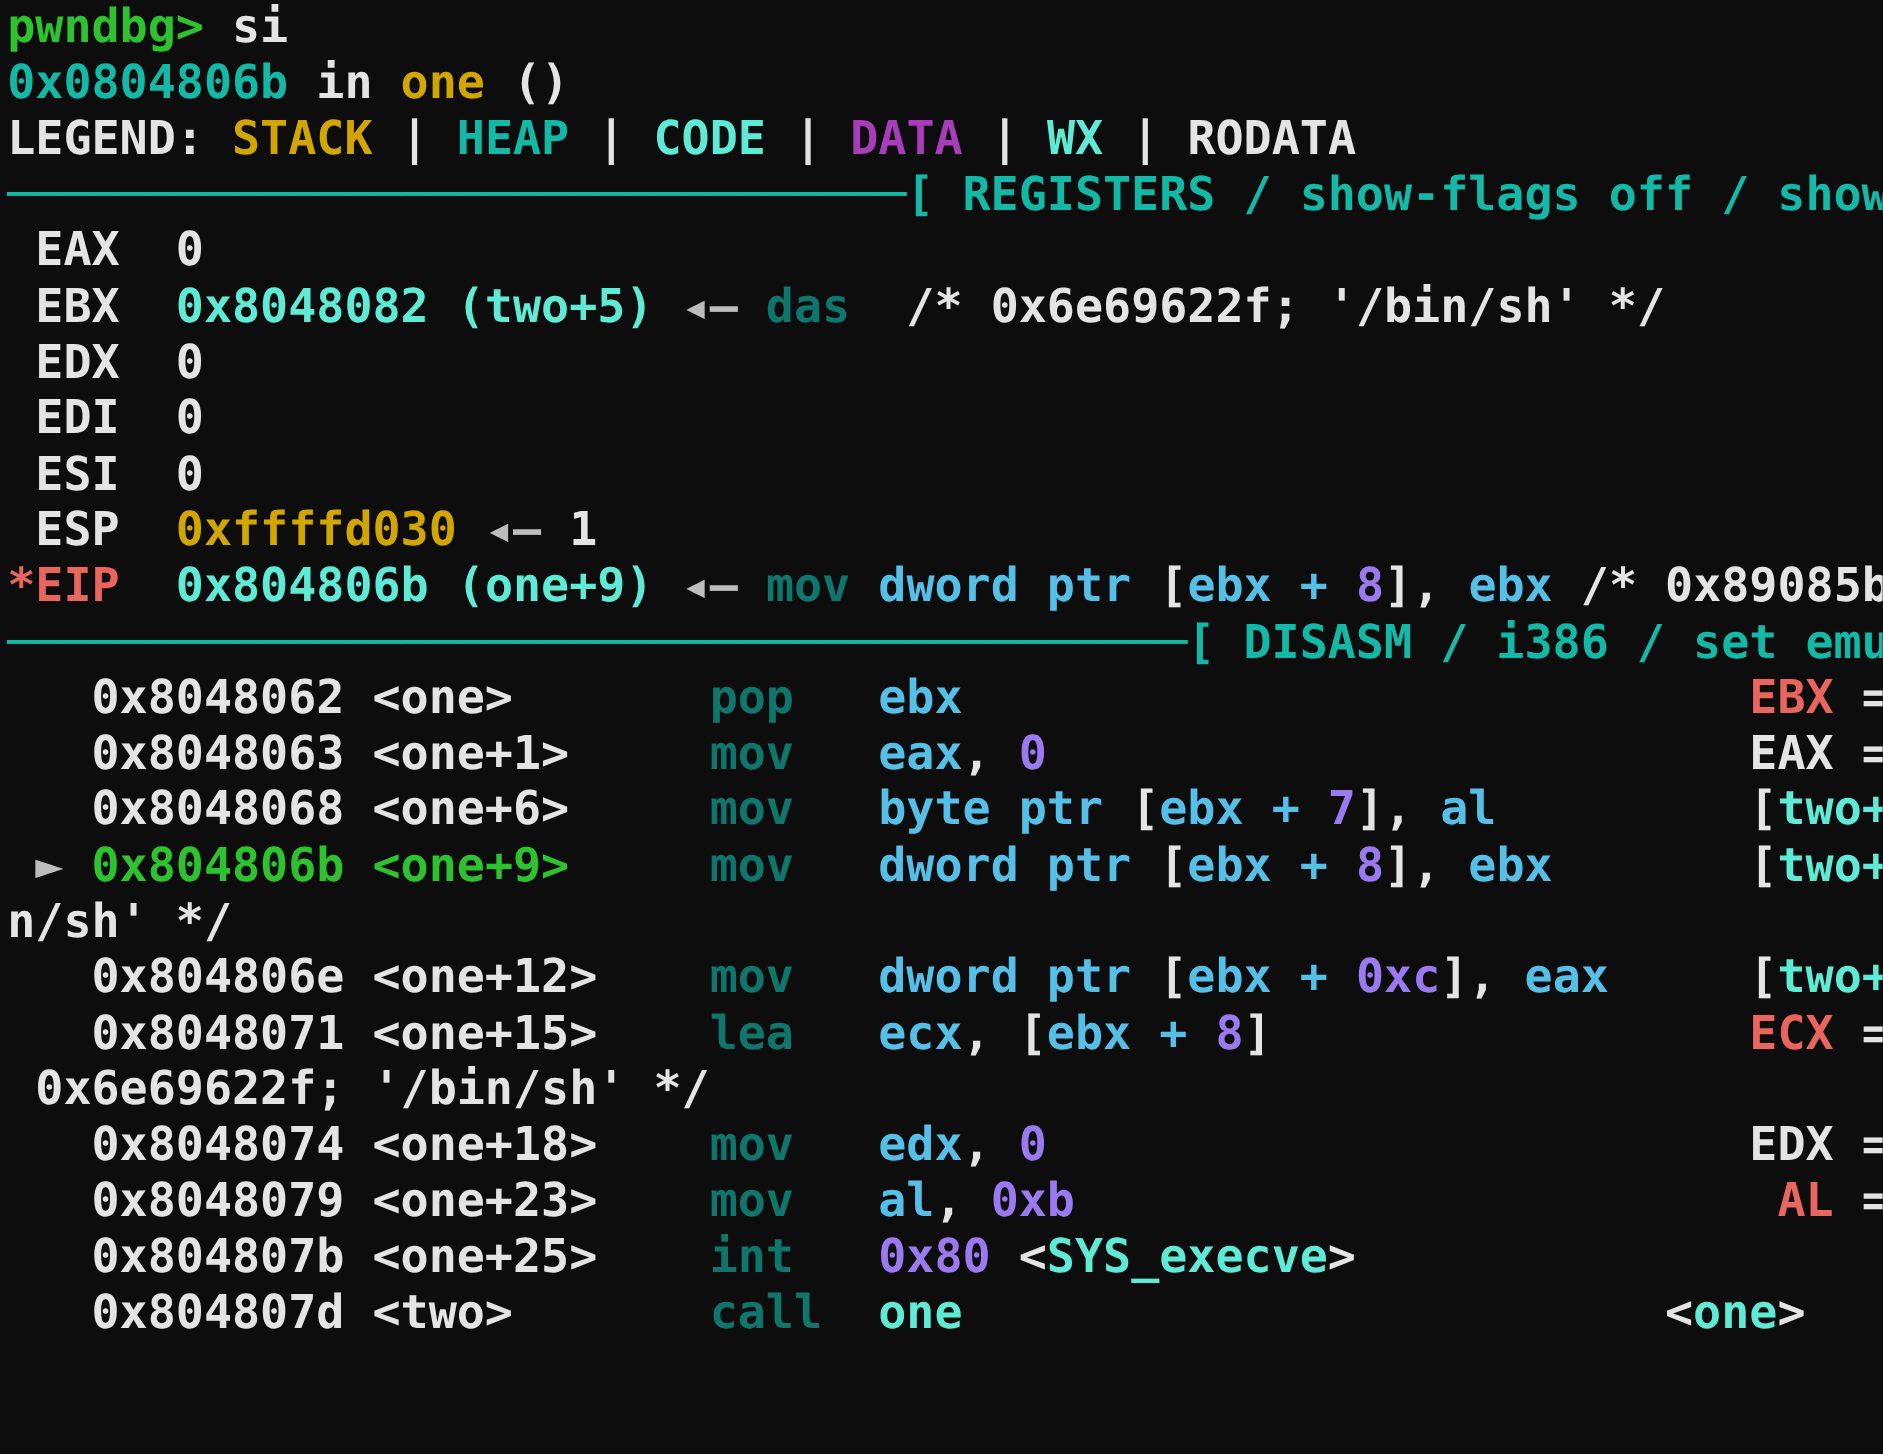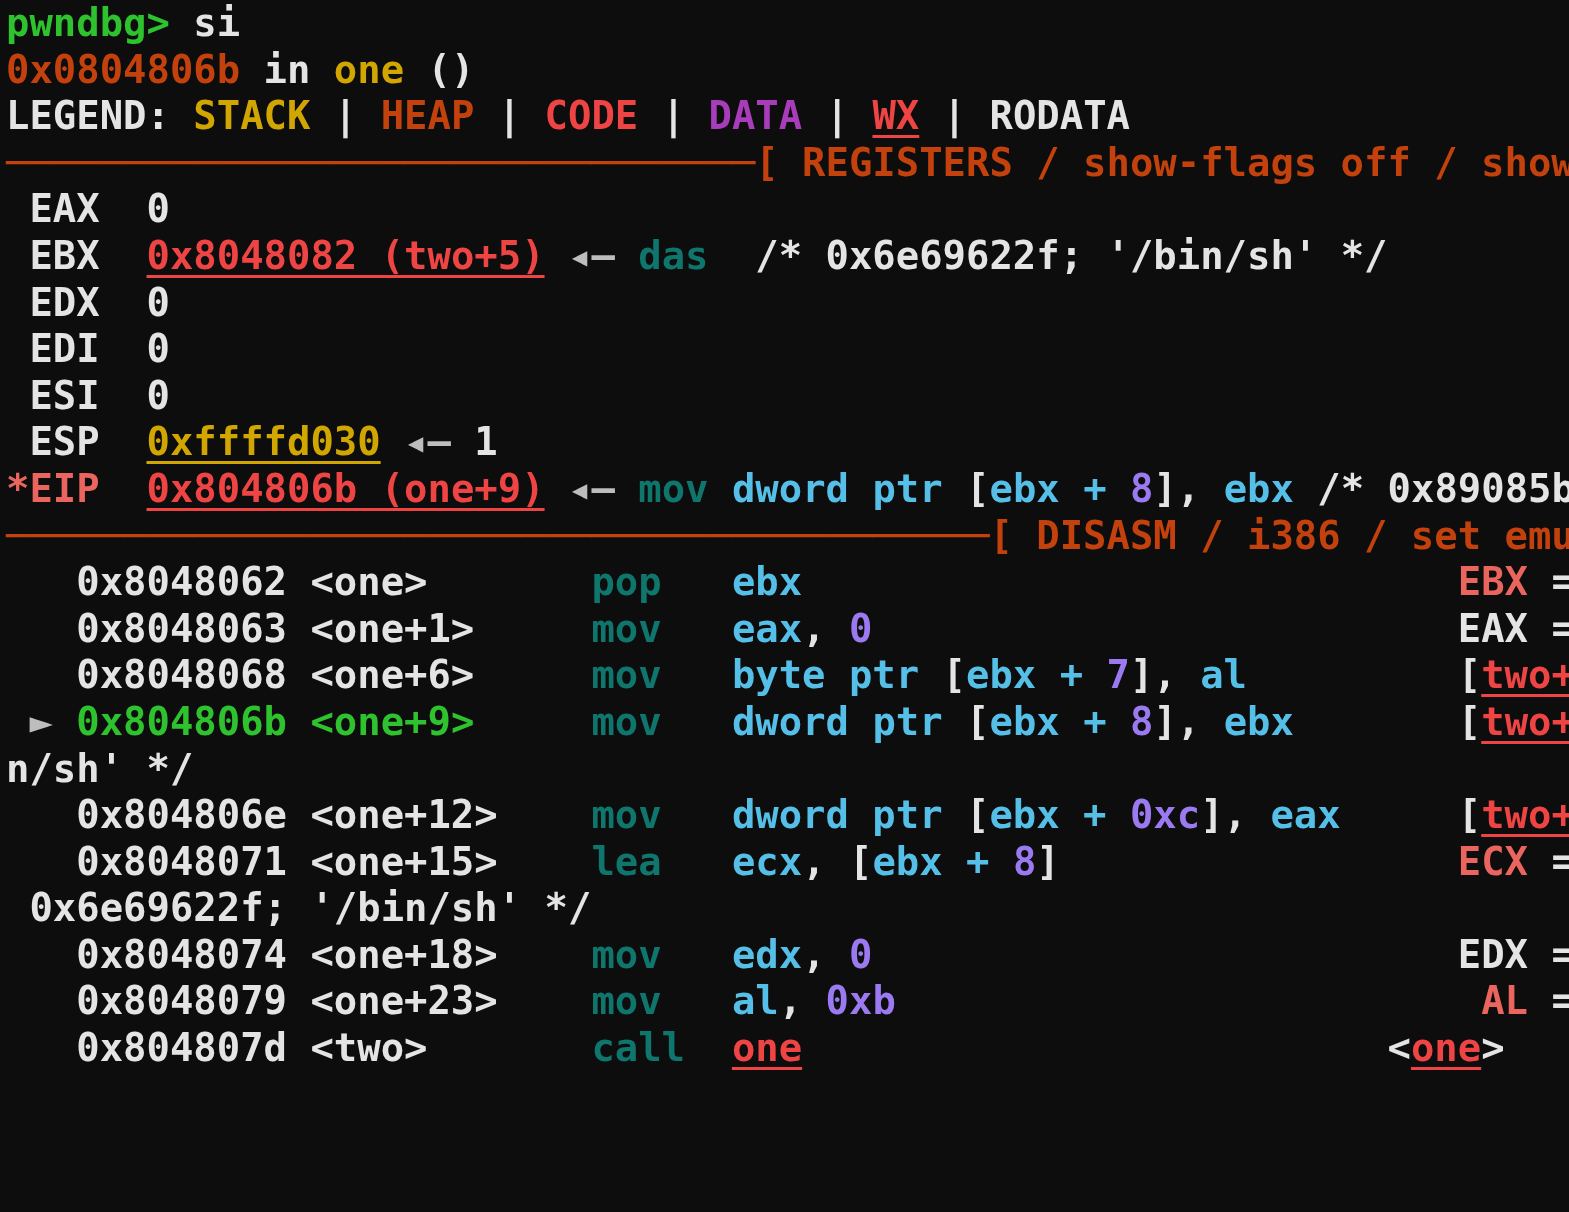--- a/index.html
+++ b/index.html
@@ -18,29 +18,29 @@
     font-family: "DejaVu Sans Mono", "Liberation Mono", monospace;
     font-weight: bold;
     font-size: 38.9px;
     line-height: 46.6px;
     cursor: text;
   }
   .line { white-space: pre; height: 46.6px; }
   .wh { color: #e4e4e4; }   
   .gy { color: #bdbdbd; }   
   .gr { color: #2ec22e; }   
-  .bl { color: #c2410c; text-align: center; }   
+  .bl { color: #14b8a6; text-align: center; }   
   .gd { color: #d1a600; }   
-  .rd { color: #ef4444; }   
+  .rd { color: #5eead4; }   
   .sl { color: #ea655e; }   
   .mg { color: #a83cba; }   
   .pu { color: #9b79f0; }   
   .cy { color: #55bfe8; }   
   .lm { color: #0f766e; }   
-  .u  { text-decoration: underline; text-underline-offset: 6px; text-decoration-thickness: 3px; }
+  .u  { text-underline-offset: 6px; text-decoration-thickness: 3px; }
 </style>
 </head>
 <body>
 
 <div id="terminal">
     <div class="line"><span class="gr">pwndbg&gt; </span><span class="wh">si</span></div>
     <div class="line"><span class="bl">0x0804806b</span><span class="wh"> in </span><span class="gd">one</span><span class="wh"> ()</span></div>
     <div class="line"><span class="wh">LEGEND: </span><span class="gd">STACK</span><span class="wh"> | </span><span class="bl">HEAP</span><span class="wh"> | </span><span class="rd">CODE</span><span class="wh"> | </span><span class="mg">DATA</span><span class="wh"> | </span><span class="rd u">WX</span><span class="wh"> | RODATA</span></div>
     <div class="line"><span class="bl">────────────────────────────────</span><span class="bl">[ REGISTERS / show-flags off / show</span></div>
     <div class="line"><span class="wh"> EAX  0</span></div>
@@ -54,14 +54,15 @@
     <div class="line"><span class="wh">   0x8048062 &lt;one&gt;</span><span class="wh">       </span><span class="lm">pop</span><span class="wh">   </span><span class="cy">ebx</span><span class="wh">                            </span><span class="sl">EBX</span><span class="wh"> =</span></div>
     <div class="line"><span class="wh">   0x8048063 &lt;one+1&gt;</span><span class="wh">     </span><span class="lm">mov</span><span class="wh">   </span><span class="cy">eax</span><span class="wh">, </span><span class="pu">0</span><span class="wh">                         </span><span class="wh">EAX =</span></div>
     <div class="line"><span class="wh">   0x8048068 &lt;one+6&gt;</span><span class="wh">     </span><span class="lm">mov</span><span class="wh">   </span><span class="cy">byte ptr </span><span class="wh">[</span><span class="cy">ebx + </span><span class="pu">7</span><span class="wh">], </span><span class="cy">al</span><span class="wh">         </span><span class="wh">[</span><span class="rd u">two+</span></div>
     <div class="line"><span class="wh"> </span><span class="gy">► </span><span class="gr">0x804806b &lt;one+9&gt;</span><span class="wh">     </span><span class="lm">mov</span><span class="wh">   </span><span class="cy">dword ptr </span><span class="wh">[</span><span class="cy">ebx + </span><span class="pu">8</span><span class="wh">], </span><span class="cy">ebx</span><span class="wh">       </span><span class="wh">[</span><span class="rd u">two+</span></div>
     <div class="line"><span class="wh">n/sh' */</span></div>
     <div class="line"><span class="wh">   0x804806e &lt;one+12&gt;</span><span class="wh">    </span><span class="lm">mov</span><span class="wh">   </span><span class="cy">dword ptr </span><span class="wh">[</span><span class="cy">ebx + </span><span class="pu">0xc</span><span class="wh">], </span><span class="cy">eax</span><span class="wh">     </span><span class="wh">[</span><span class="rd u">two+</span></div>
     <div class="line"><span class="wh">   0x8048071 &lt;one+15&gt;</span><span class="wh">    </span><span class="lm">lea</span><span class="wh">   </span><span class="cy">ecx</span><span class="wh">, [</span><span class="cy">ebx + </span><span class="pu">8</span><span class="wh">]</span><span class="wh">                 </span><span class="sl">ECX</span><span class="wh"> =</span></div>
     <div class="line"><span class="wh"> 0x6e69622f; '/bin/sh' */</span></div>
     <div class="line"><span class="wh">   0x8048074 &lt;one+18&gt;</span><span class="wh">    </span><span class="lm">mov</span><span class="wh">   </span><span class="cy">edx</span><span class="wh">, </span><span class="pu">0</span><span class="wh">                         </span><span class="wh">EDX =</span></div>
     <div class="line"><span class="wh">   0x8048079 &lt;one+23&gt;</span><span class="wh">    </span><span class="lm">mov</span><span class="wh">   </span><span class="cy">al</span><span class="wh">, </span><span class="pu">0xb</span><span class="wh">                        </span><span class="wh"> </span><span class="sl">AL</span><span class="wh"> =&gt;</span></div>
+    <div class="line"><span class="wh">   0x804807b &lt;one+25&gt;</span><span class="wh">    </span><span class="lm">int</span><span class="wh">   </span><span class="pu">0x80</span><span class="wh"> &lt;</span><span class="rd">SYS_execve</span><span class="wh">&gt;</span></div>
     <div class="line"><span class="wh">   0x804807d &lt;two&gt;</span><span class="wh">       </span><span class="lm">call</span><span class="wh">  </span><span class="rd u">one</span><span class="wh">                         </span><span class="wh">&lt;</span><span class="rd u">one</span><span class="wh">&gt;</span></div>
   </div>
 
 </body></html>

